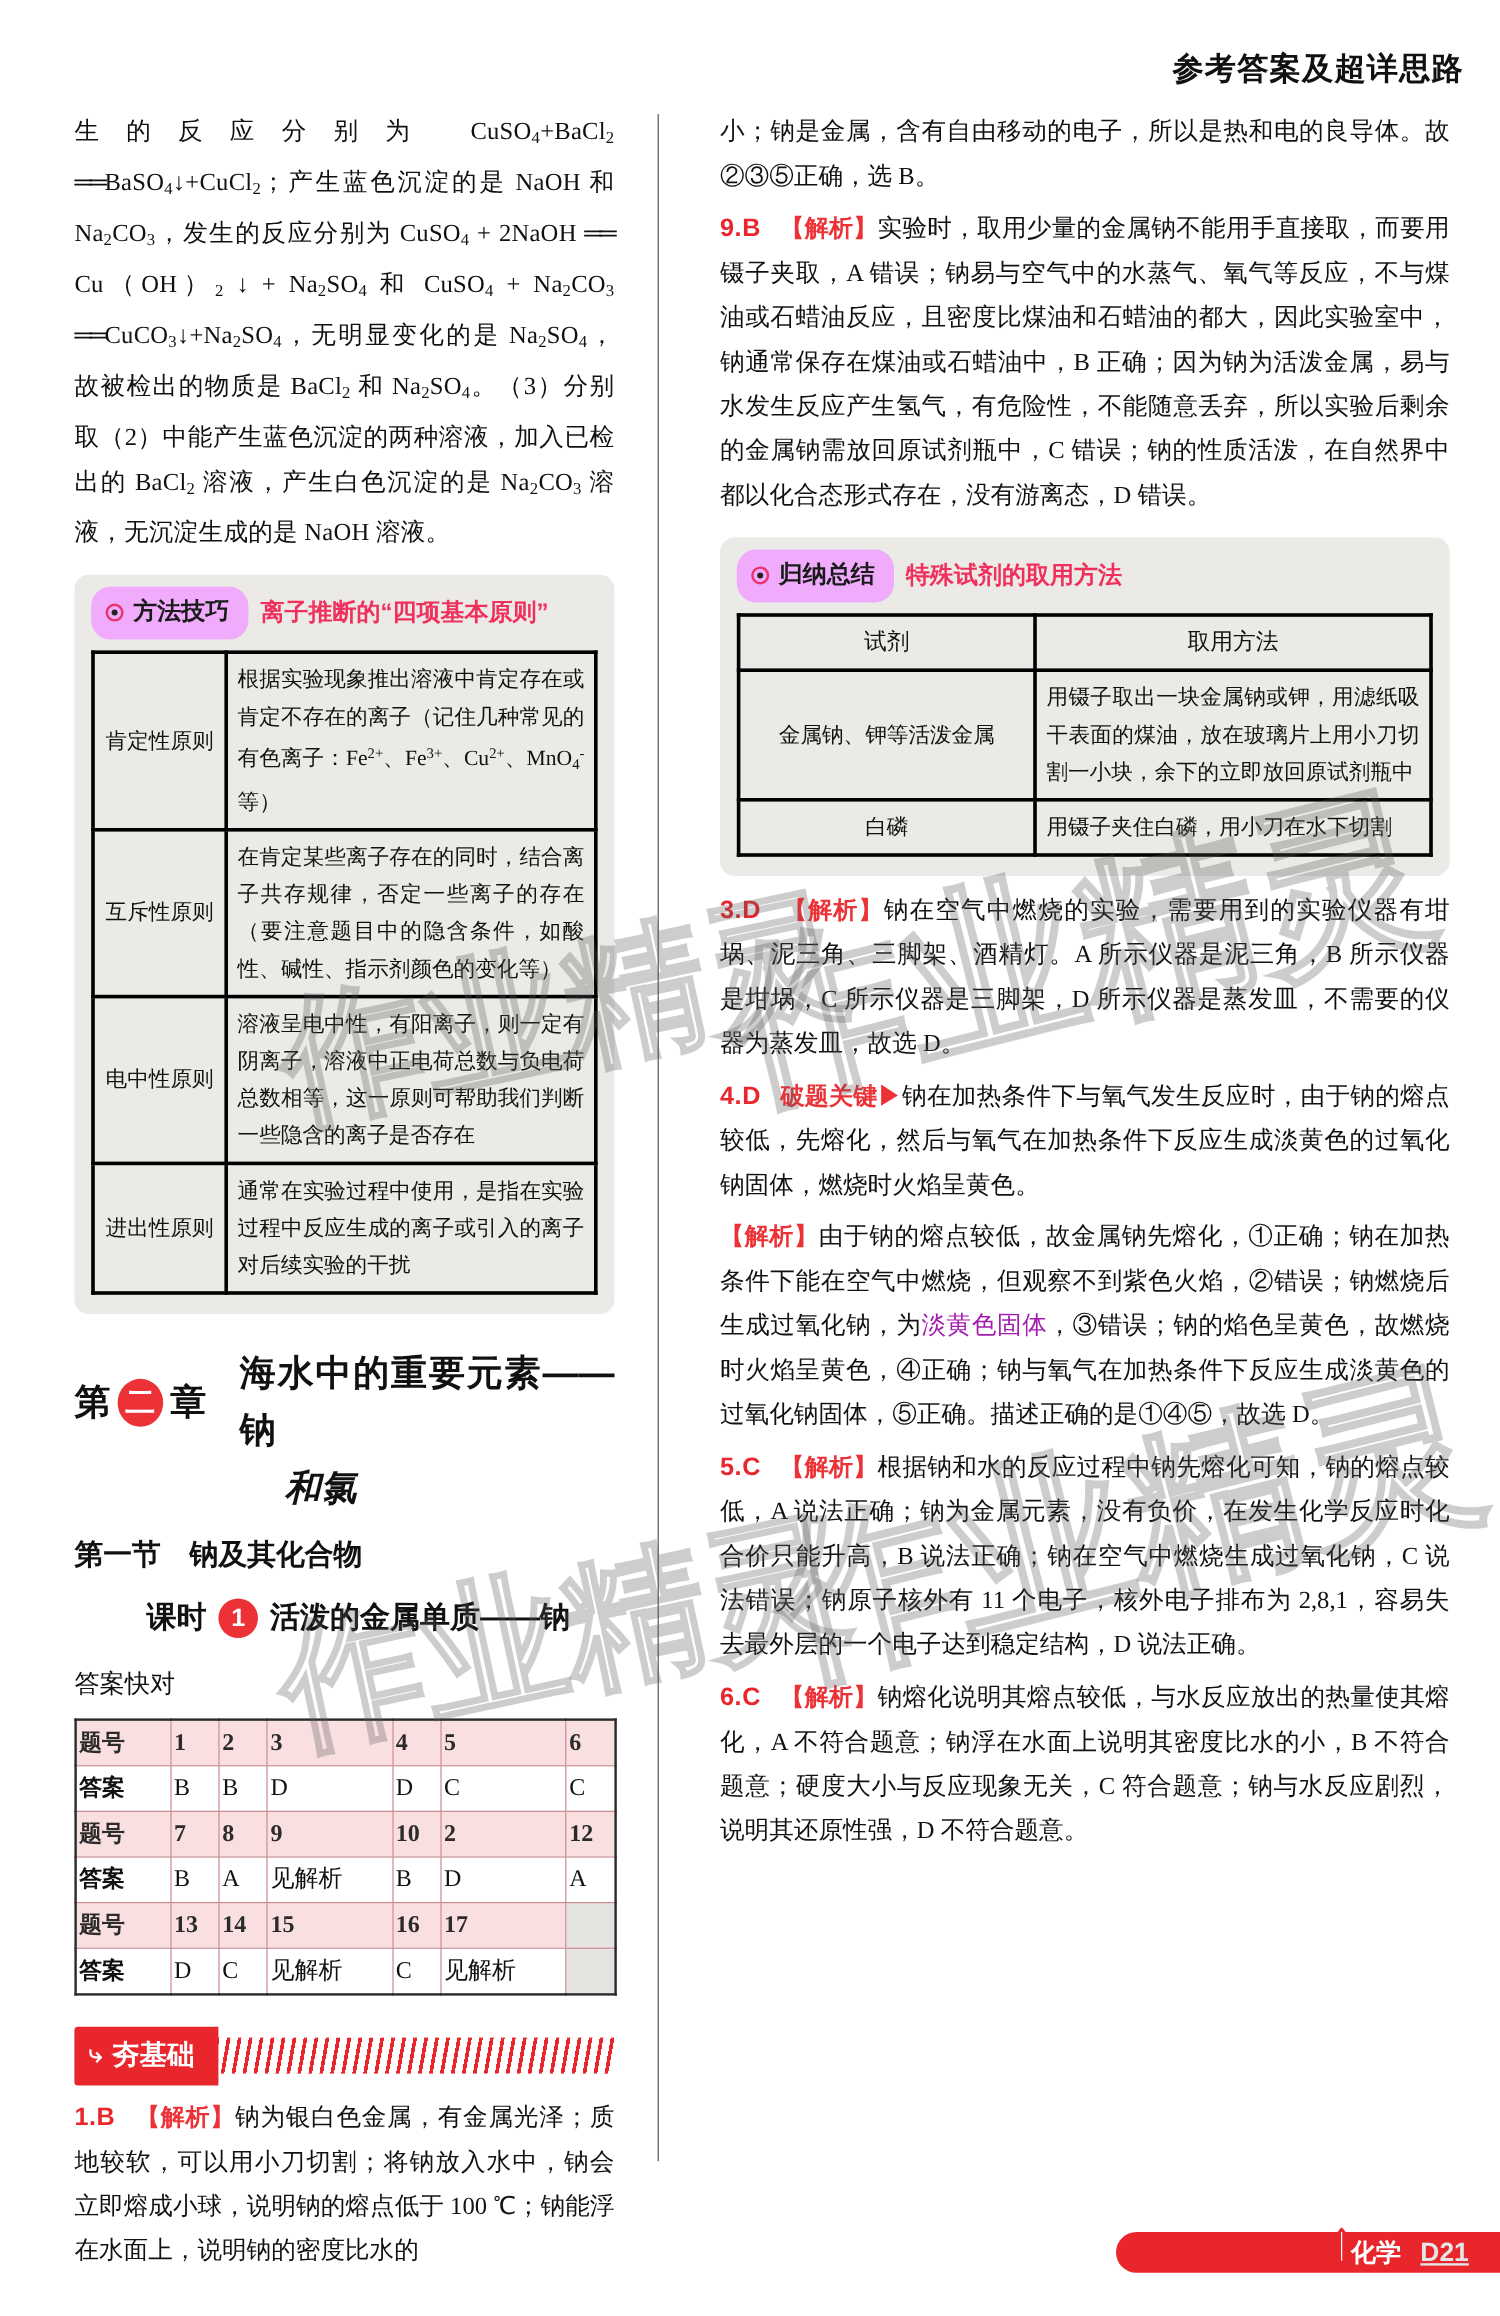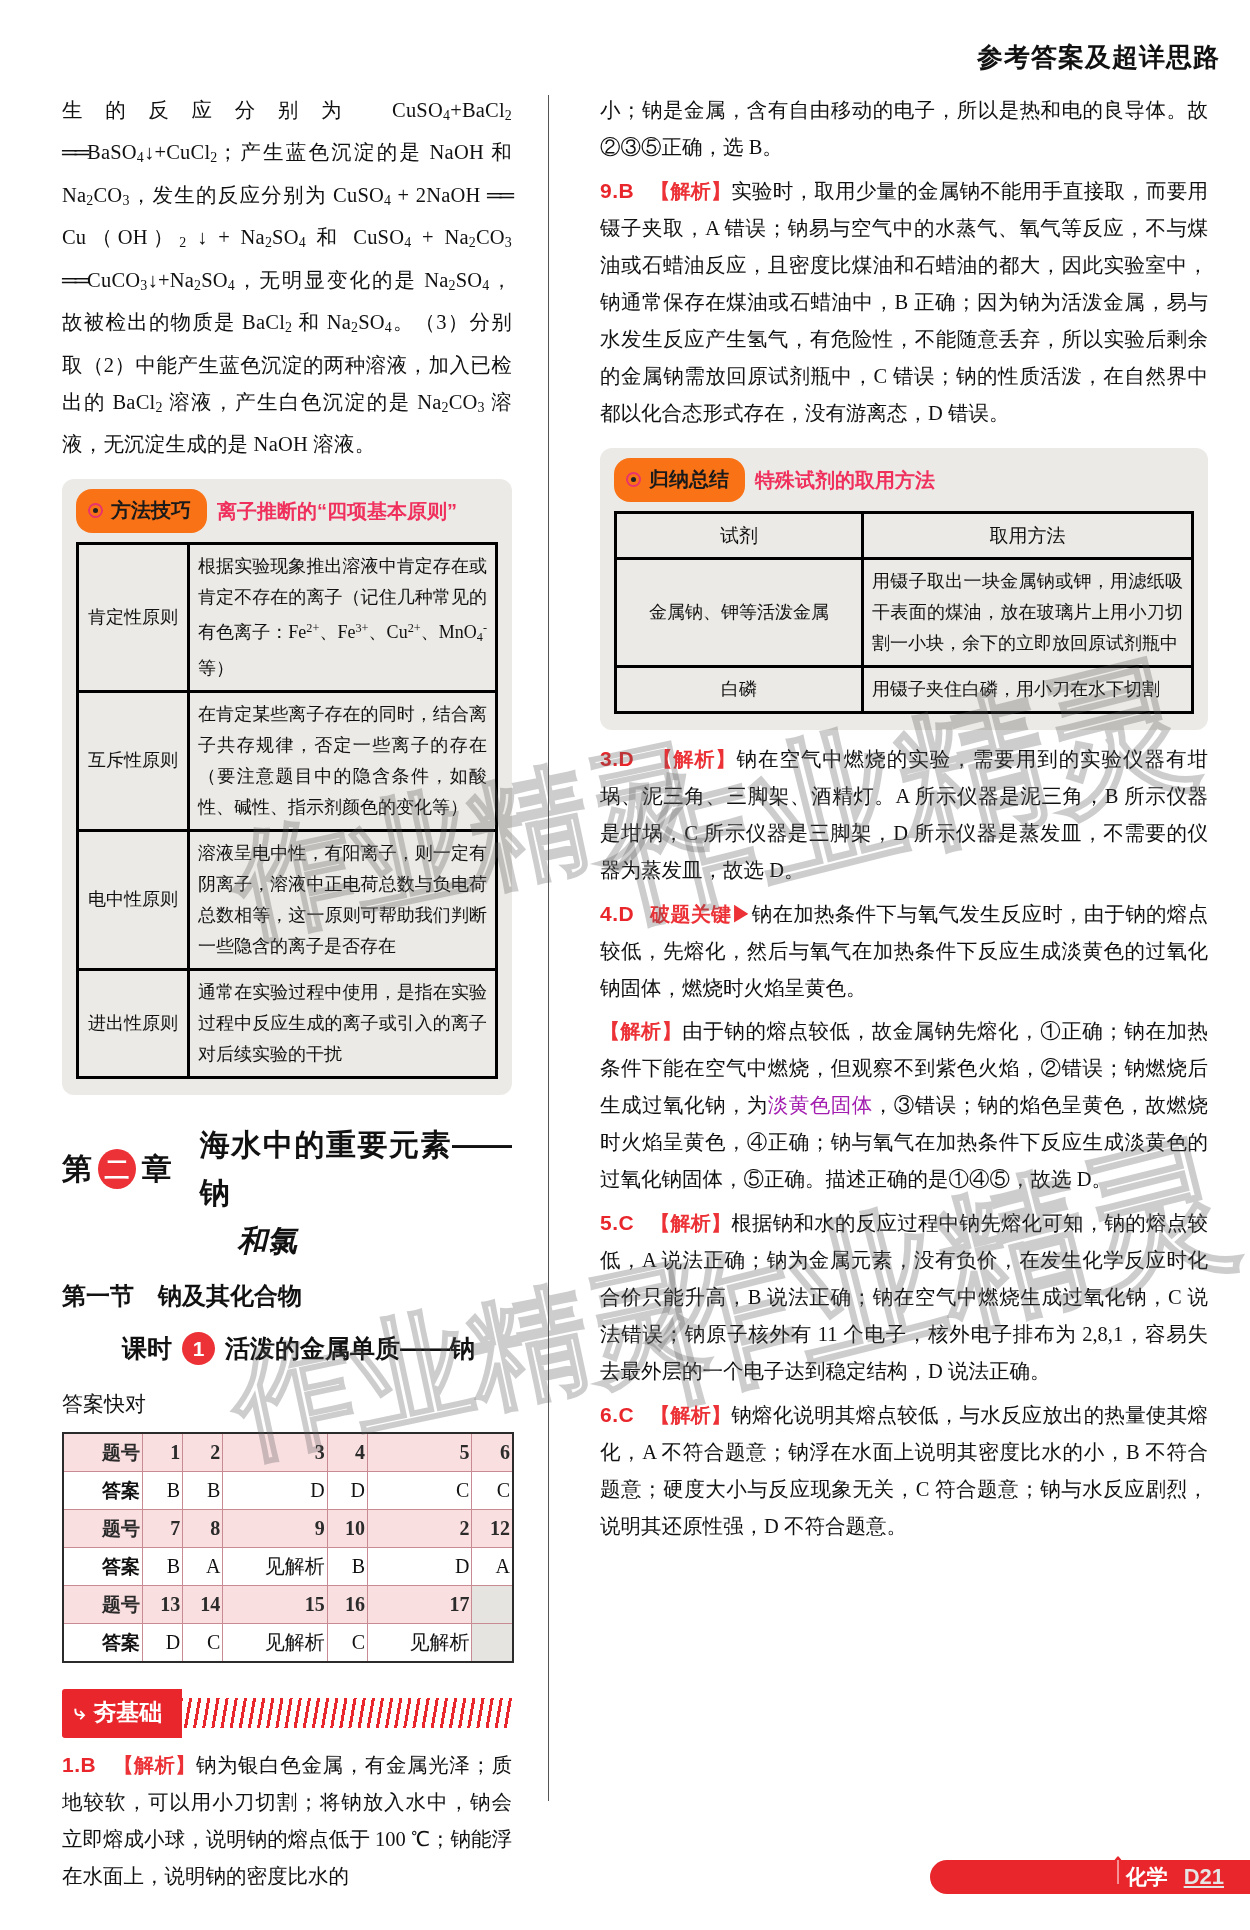--- a/index.html
+++ b/index.html
@@ -48,21 +48,21 @@
     border-radius:12px;
     padding:10px 14px 16px 14px;
     margin:16px 0 10px 0;
     box-sizing:border-box;
   }
   .tipbox-head{
     display:flex; align-items:center; gap:10px;
     margin-bottom:9px;
   }
   .tipbox-pill{
-    background:#f97316;
+    background:#f0abfc;
     border-radius:16px;
     padding:3px 16px 4px 12px;
     display:flex; align-items:center; gap:8px;
     font-family:"Liberation Sans", sans-serif;
     font-weight:bold; font-size:20px; color:#1a1a1a;
     white-space:nowrap;
   }
   .dot-icon{
     width:15px; height:15px; border-radius:50%;
     border:2px solid #e8336d; box-sizing:border-box;
@@ -125,21 +125,21 @@
   }
 
   
   table.ans{
     border-collapse:collapse; width:452px;
     border:2px solid #2b2b2b;
     font-family:"Liberation Serif", serif;
   }
   table.ans td{
     border:1px solid #c98b93;
-    text-align:right; font-size:20px;
+    text-align:left; font-size:20px;
     height:37px; padding:0 2px;
   }
   table.ans tr.q td{ background:#fadfe1; font-weight:bold; color:#2b2b2b; }
   table.ans tr.a td{ background:#ffffff; }
   table.ans td.hdr{ width:74px; font-family:"Liberation Sans", sans-serif; font-size:19px; font-weight:bold;}
   table.ans tr.a td.hdr{ font-weight:bold; }
   table.ans td.empty{ background:#e6e4e0 !important; }
 
   
   .banner{

